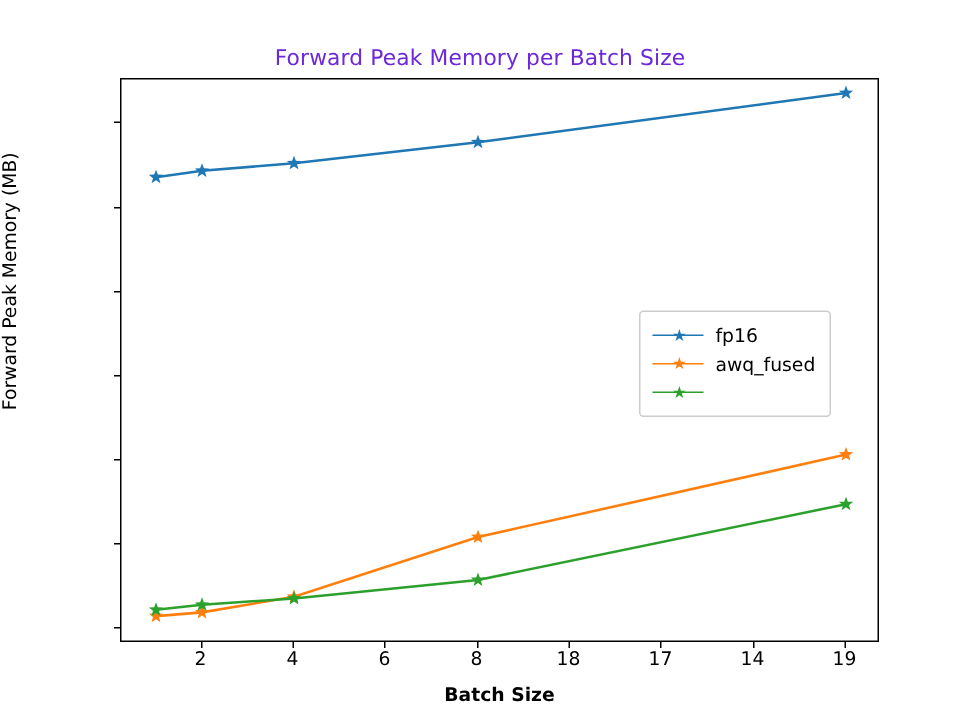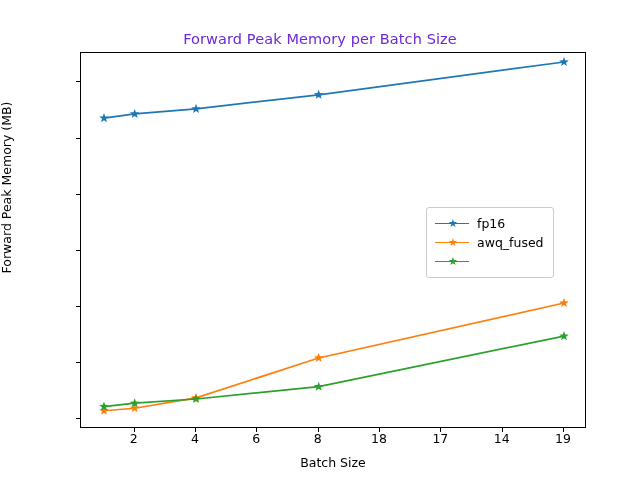--- a/index.html
+++ b/index.html
@@ -27,21 +27,21 @@
   #ylabel{
     position:absolute;left:-244px;top:180px;width:500px;
     transform:rotate(-90deg);transform-origin:center center;
     text-align:center;font-size:12.5px;color:#000;
   }
   .ytick-mark{position:absolute;left:-4px;width:4px;height:1px;background:#000;}
 
   
   #xlabel{
     position:absolute;left:80px;top:455px;width:506px;
-    text-align:center;font-size:12.5px;color:#000;
+    text-align:center;font-size:12.5px;color:#000;font-weight:bold;
   }
   .xtick{
     position:absolute;top:433px;width:60px;margin-left:-30px;
     text-align:center;font-size:12.5px;color:#000;line-height:1;
   }
   .xtick-mark{position:absolute;top:428px;width:1px;height:4px;background:#000;}
 
   
   #legend{
     position:absolute;left:426px;top:207px;

